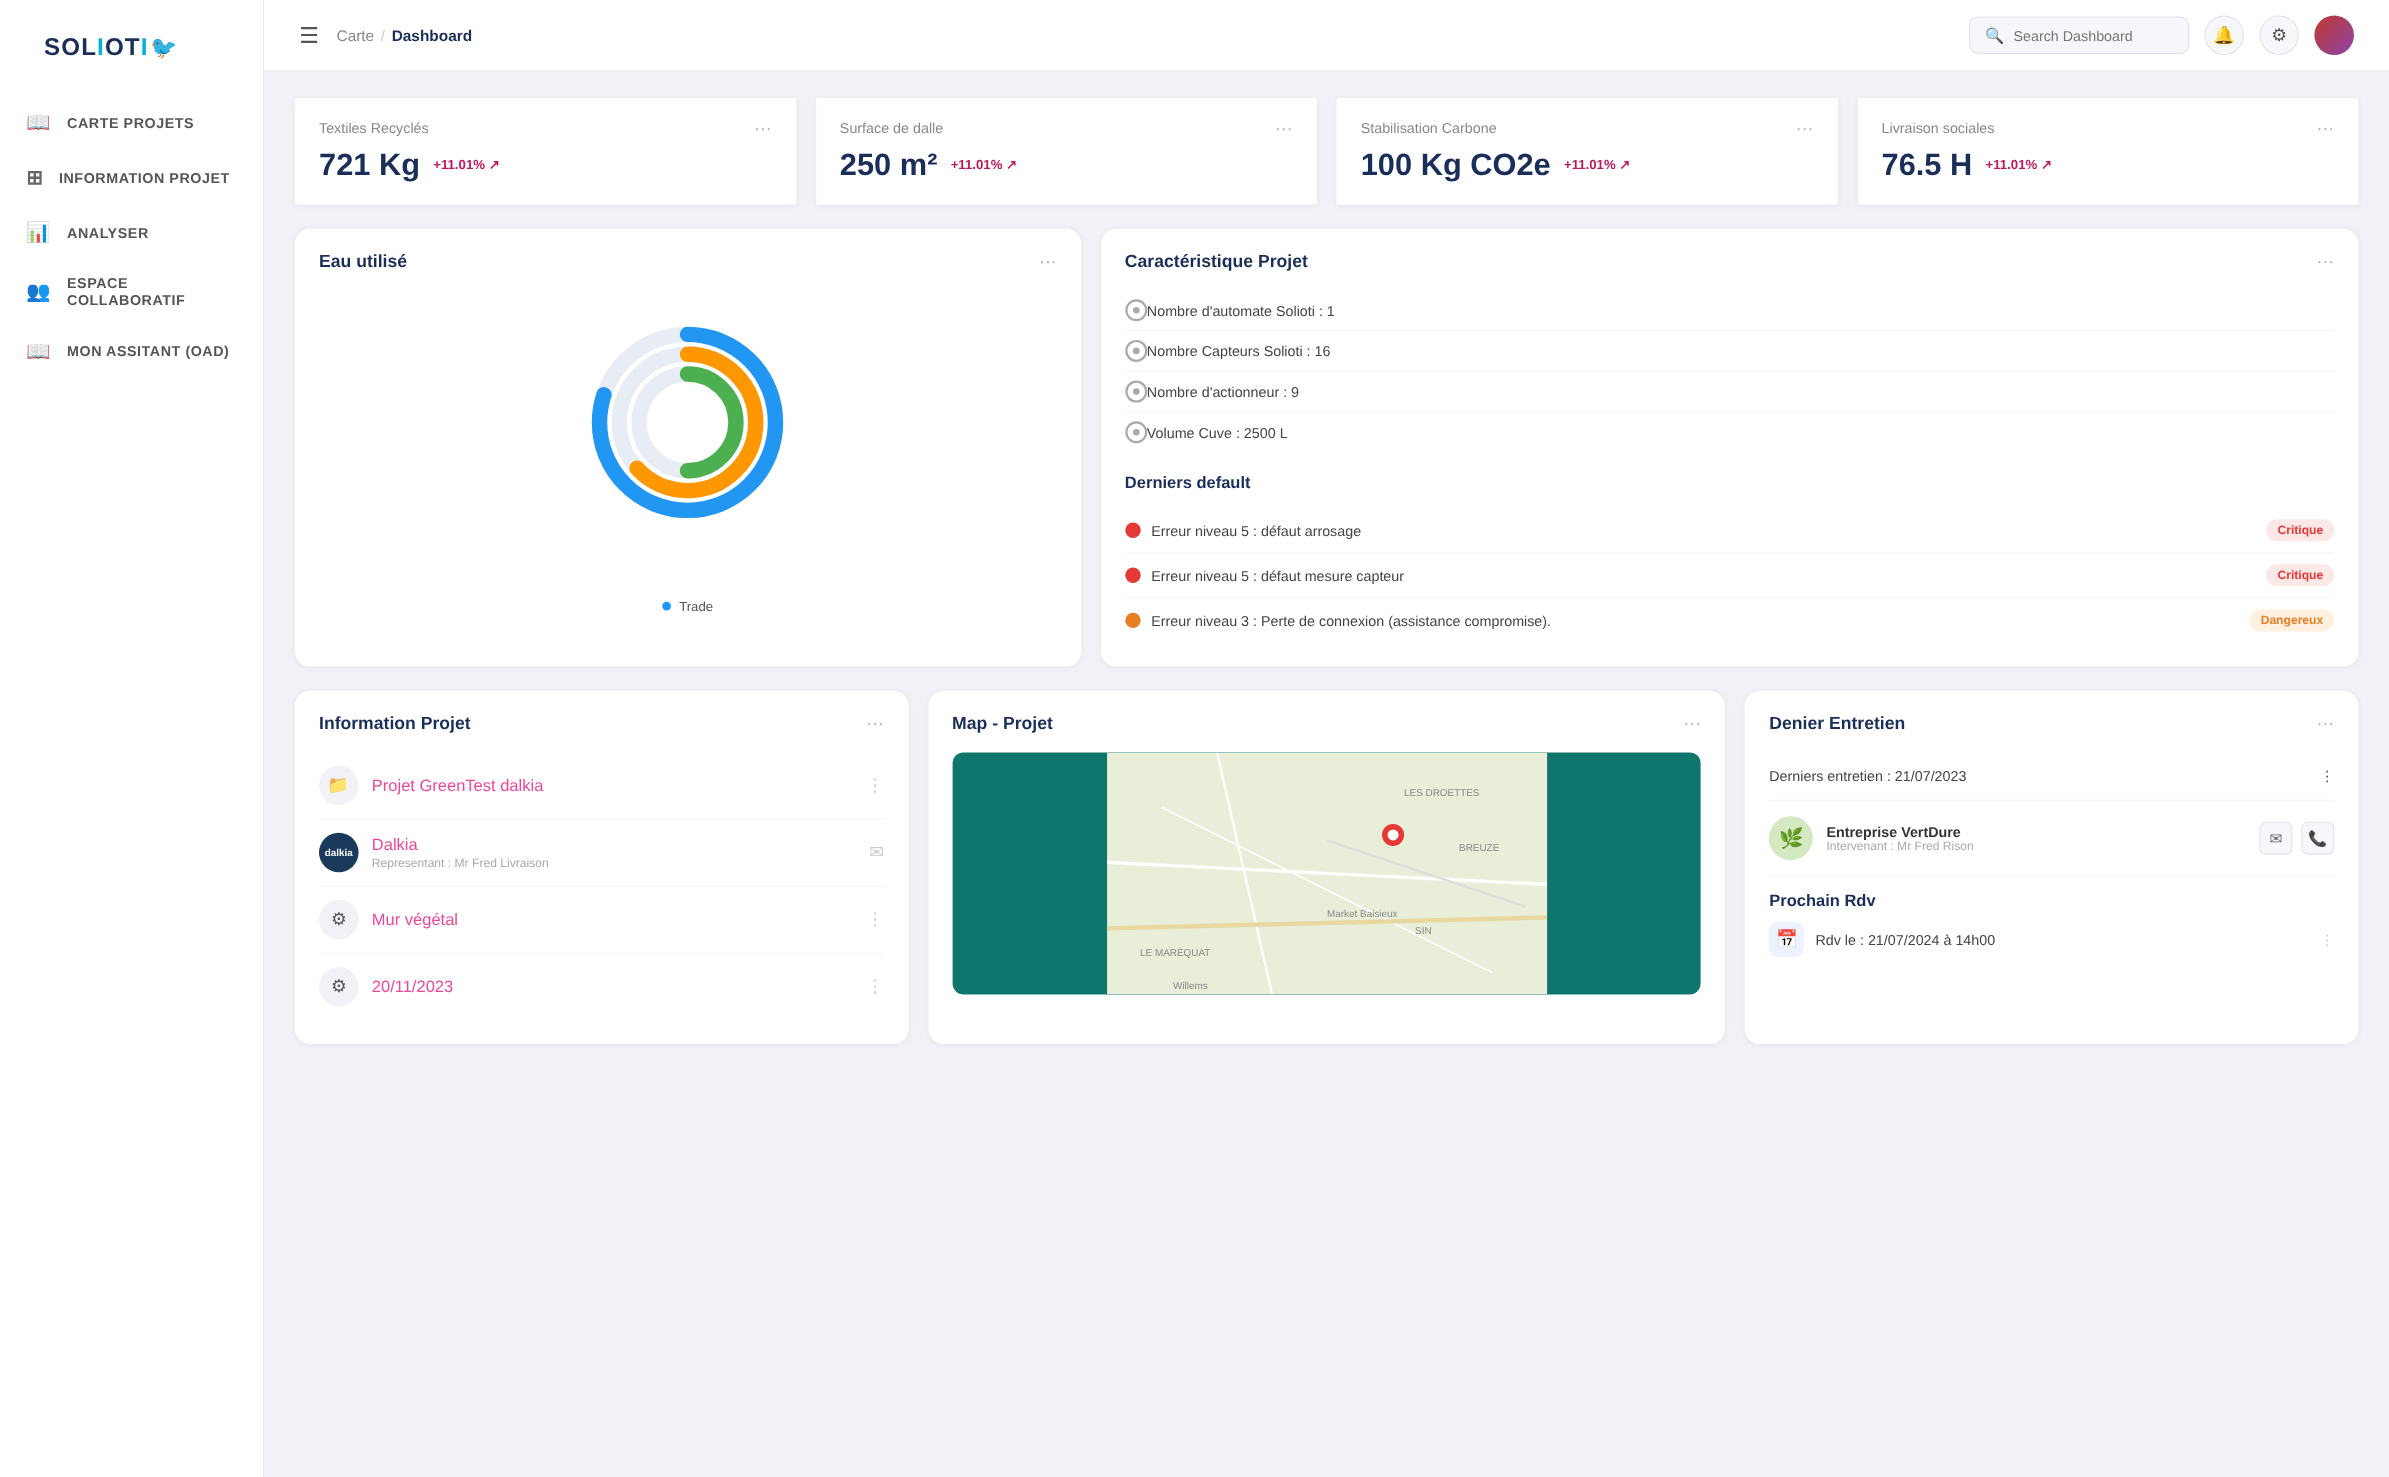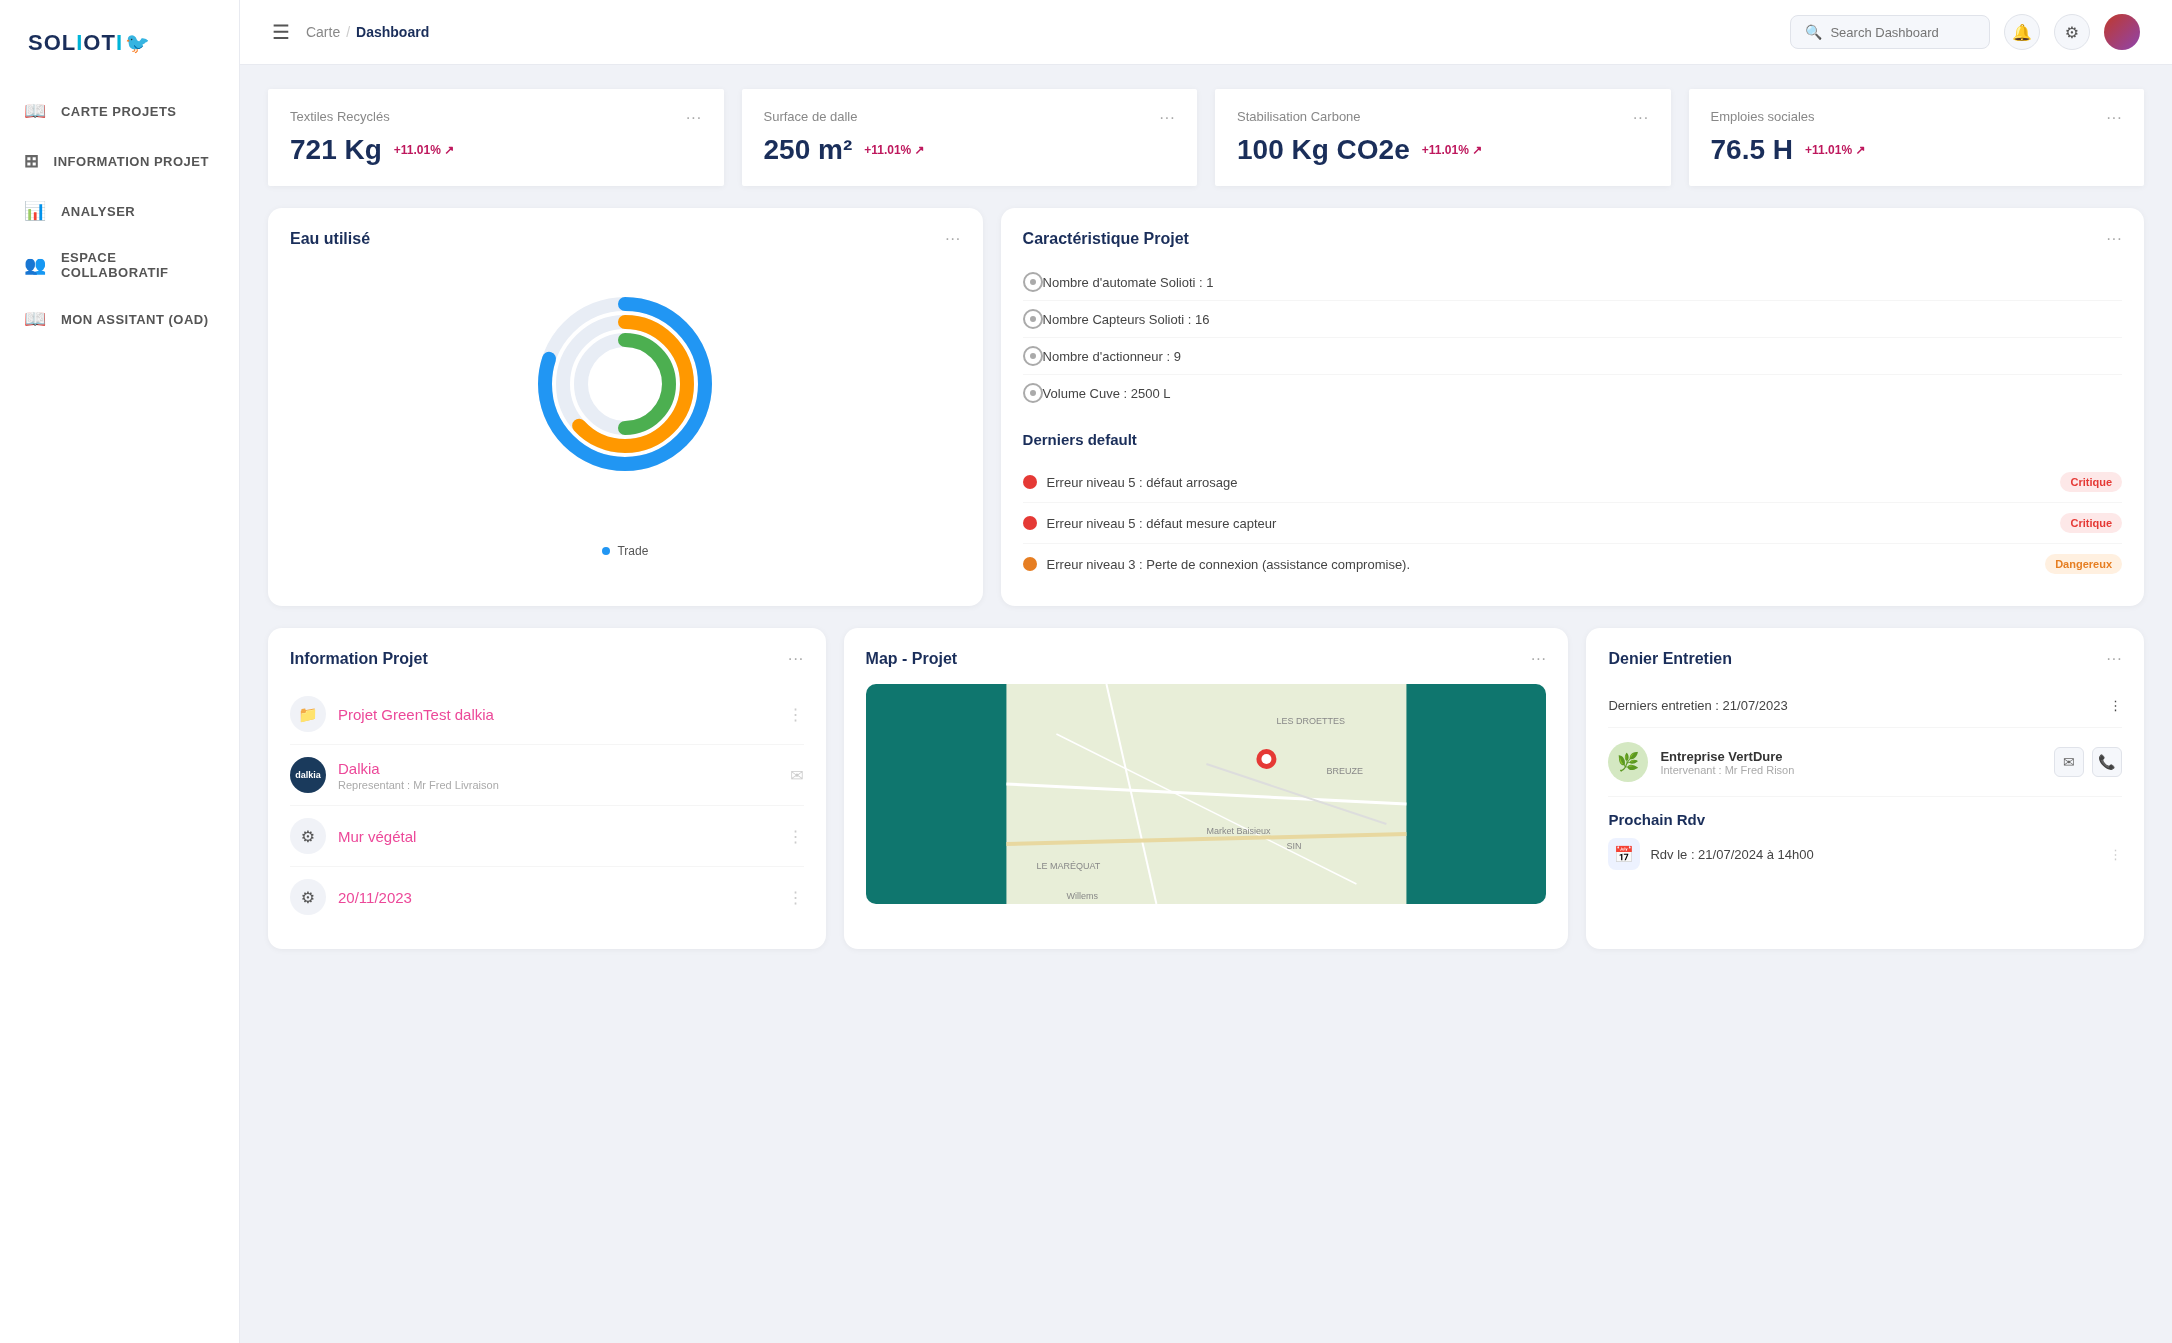--- a/index.html
+++ b/index.html
@@ -1,20 +1,20 @@
 <!DOCTYPE html>
 <html><head>
   <meta charset="utf-8">
   <style>
     * { box-sizing: border-box; margin: 0; padding: 0; }
     body { font-family: -apple-system, BlinkMacSystemFont, 'Segoe UI', sans-serif; background: #f0f2f7; display: flex; height: 100vh; overflow: hidden; }
 
     
     .sidebar { width: 240px; background: #fff; display: flex; flex-direction: column; padding: 20px 0; border-right: 1px solid #e8eaf0; flex-shrink: 0; }
-    .logo-area { padding: 10px 28px 30px; }
+    .logo-area { padding: 10px 40px 30px; }
     .logo-text { font-size: 22px; font-weight: 700; color: #1a2e5a; letter-spacing: 1px; }
     .logo-text span { color: #00b4d8; }
     .nav-item { display: flex; align-items: center; gap: 14px; padding: 14px 24px; cursor: pointer; color: #555; font-size: 13px; font-weight: 600; letter-spacing: 0.5px; transition: background 0.2s; }
     .nav-item .nav-icon { font-size: 18px; color: #666; }
 
     
     .main { flex: 1; display: flex; flex-direction: column; overflow: hidden; }
 
     
     .header { background: #fff; padding: 14px 32px; display: flex; align-items: center; gap: 16px; border-bottom: 1px solid #e8eaf0; }
@@ -184,21 +184,21 @@
           <span class="stat-title">Stabilisation Carbone</span>
           <span class="stat-more">···</span>
         </div>
         <div class="stat-value-row">
           <span class="stat-value">100 Kg CO2e</span>
           <span class="stat-trend">+11.01% ↗</span>
         </div>
       </div>
       <div class="stat-card">
         <div class="stat-card-header">
-          <span class="stat-title">Emploies sociales</span>
+          <span class="stat-title">Livraison sociales</span>
           <span class="stat-more">···</span>
         </div>
         <div class="stat-value-row">
           <span class="stat-value">76.5 H</span>
           <span class="stat-trend">+11.01% ↗</span>
         </div>
       </div>
     </div>
 
     <div class="middle-row">

